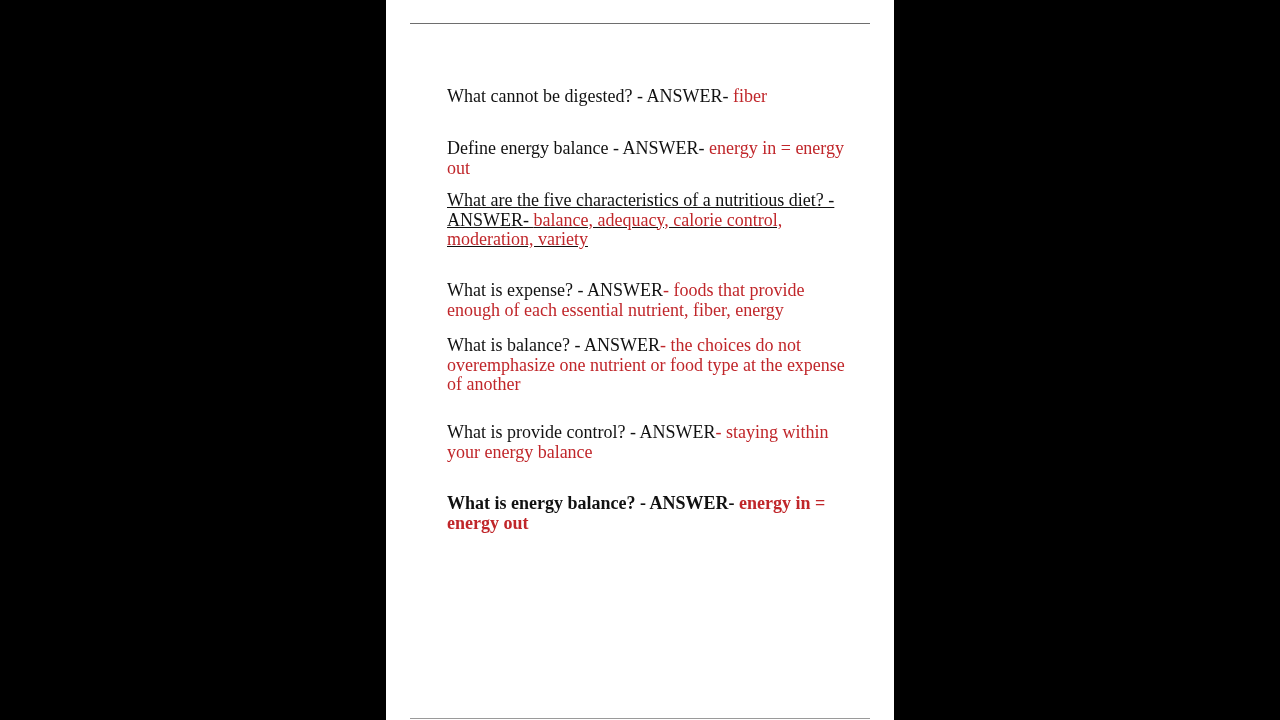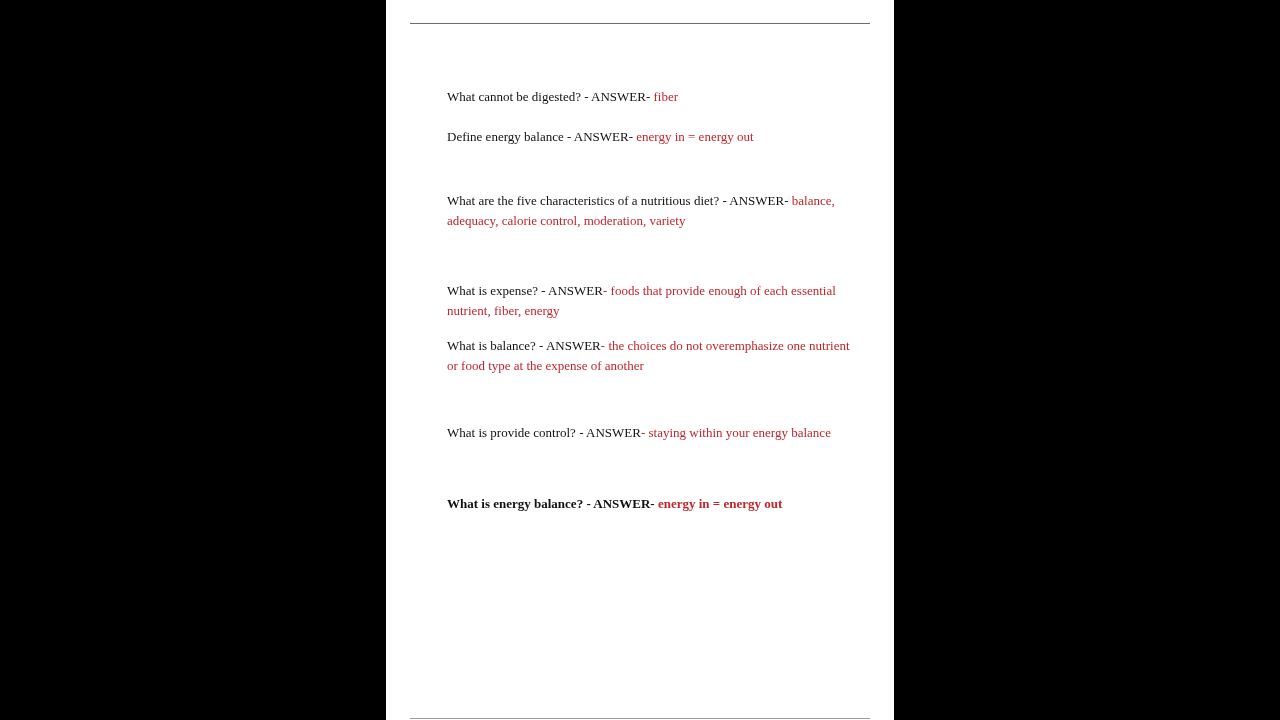--- a/index.html
+++ b/index.html
@@ -25,42 +25,42 @@
     height: 1px;
     background: #6e6e6e;
   }
   .rule.top { top: 23px; }
   .rule.bottom { top: 718px; background: #9a9a9a; }
   .qa {
     position: absolute;
     left: 61px;
     width: 410px;
     font-family: "Liberation Serif", serif;
-    font-size: 13px;
+    font-size: 18px;
     line-height: 19.5px;
     color: #111111;
   }
   .q { color: #111111; }
   .a { color: #c0262a; }
 </style>
 </head>
 <body>
 
 <div class="page">
   <div class="rule top"></div>
 
   <div class="qa" style="top:87px;">
     <span class="q">What cannot be digested? - ANSWER- </span><span class="a">fiber</span>
   </div>
 
-  <div class="qa" style="top:127px;">
+  <div class="qa" style="top:139px;">
     <span class="q">Define energy balance - ANSWER- </span><span class="a">energy in = energy out</span>
   </div>
 
-  <div class="qa" style="top:191px;">
+  <div class="qa" style="top:191px;text-decoration:underline;">
     <span class="q">What are the five characteristics of a nutritious diet? - ANSWER- </span><span class="a">balance, adequacy, calorie control, moderation, variety</span>
   </div>
 
   <div class="qa" style="top:281px;">
     <span class="q">What is expense? - ANSWER</span><span class="a">- foods that provide enough of each essential nutrient, fiber, energy</span>
   </div>
 
   <div class="qa" style="top:336px;">
     <span class="q">What is balance? - ANSWER</span><span class="a">- the choices do not overemphasize one nutrient or food type at the expense of another</span>
   </div>

